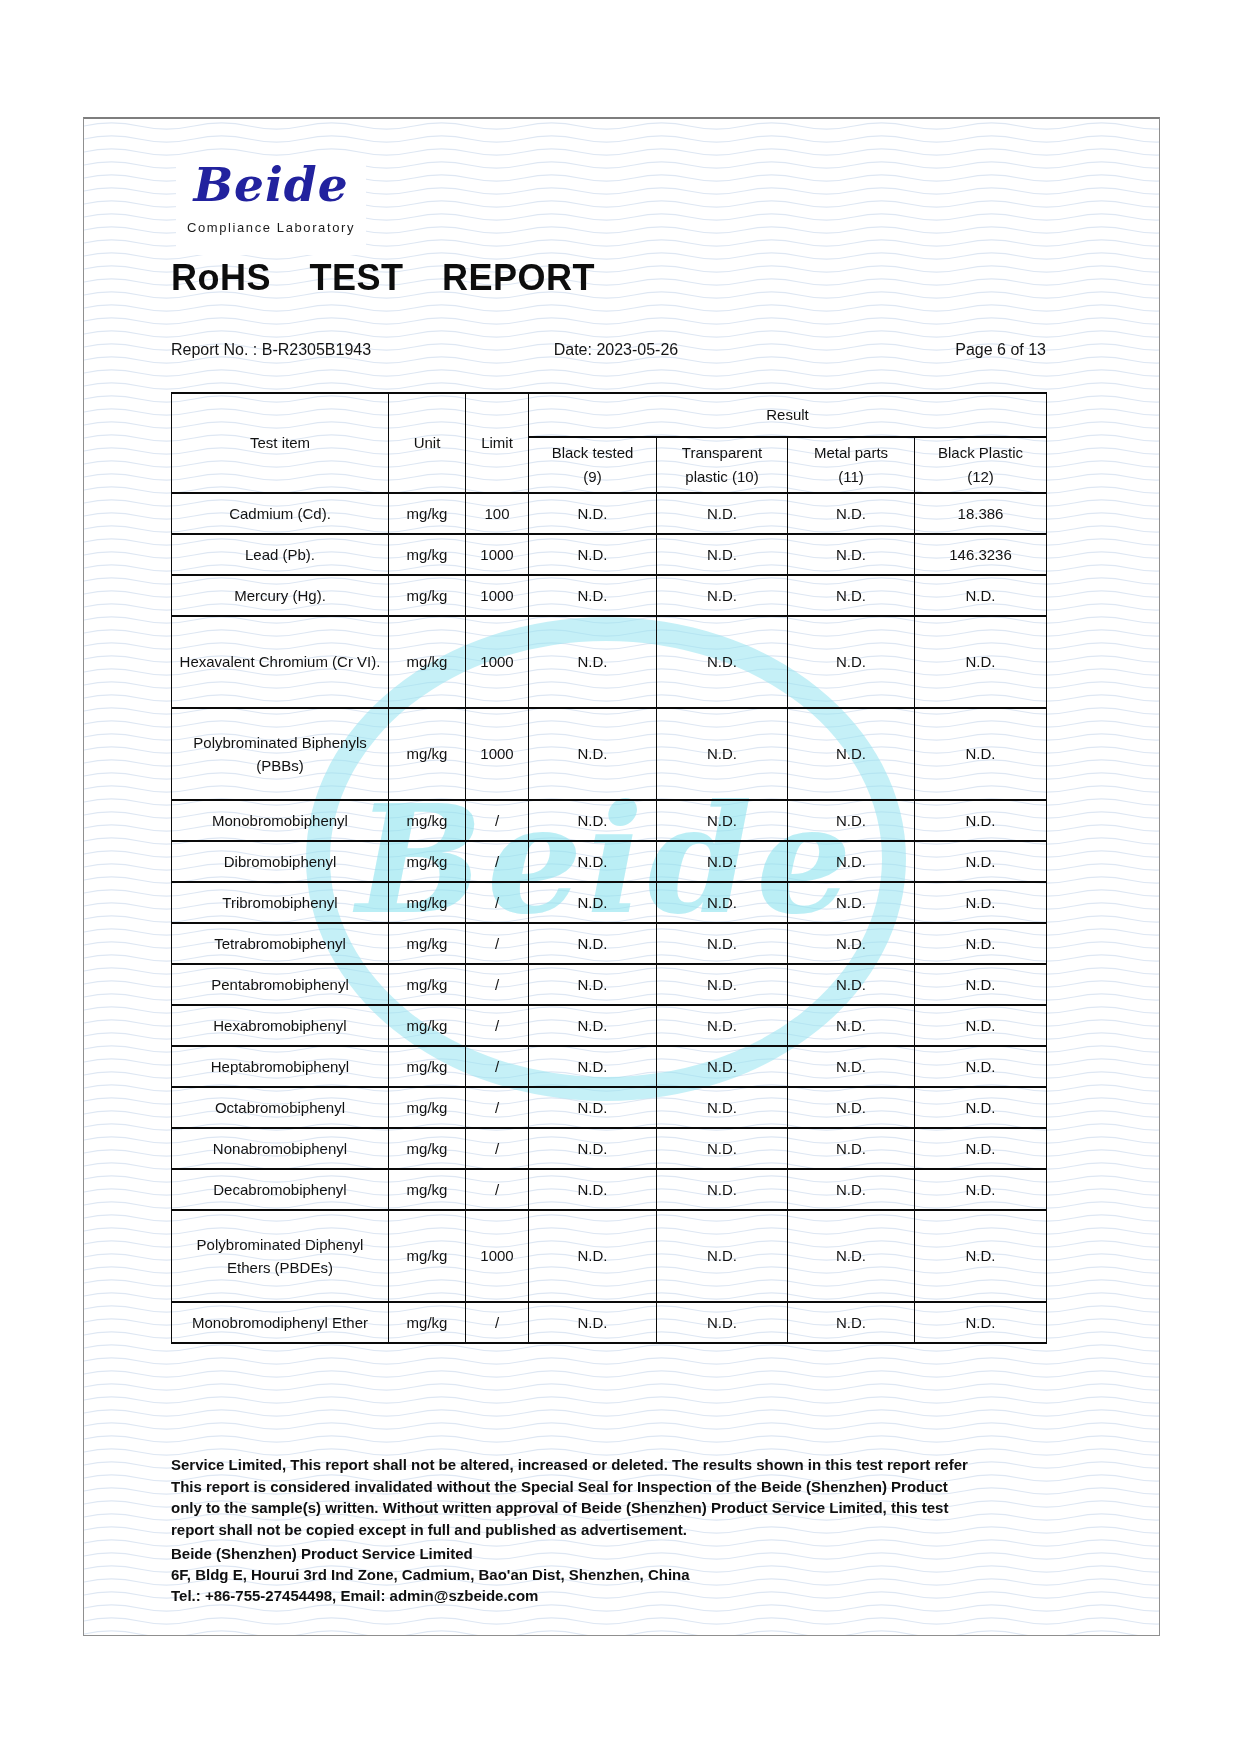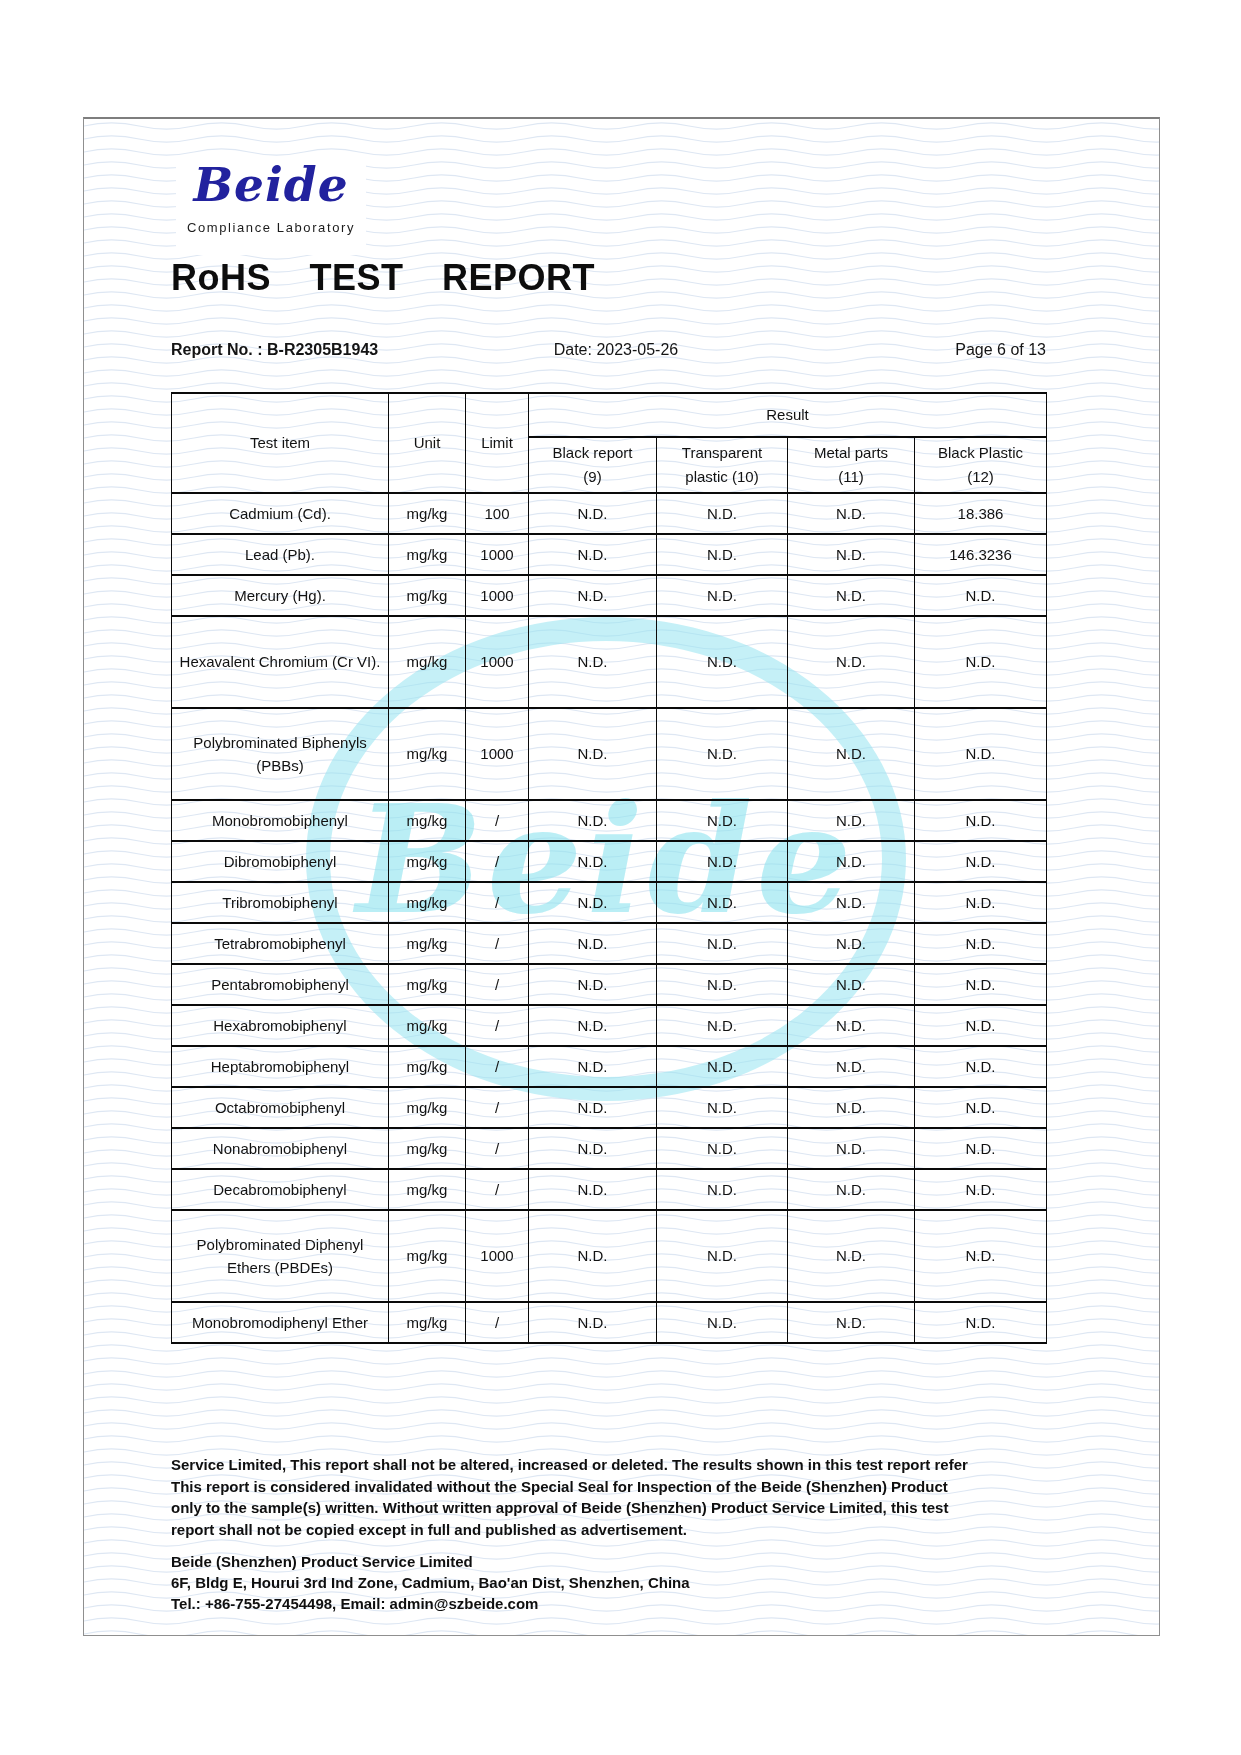--- a/index.html
+++ b/index.html
@@ -62,21 +62,21 @@
     position: absolute; left: 87px; top: 138px; width: 875px;
     text-align: left;
     font-size: 36px; font-weight: bold; color: #0d0d0d;
     word-spacing: 28px; letter-spacing: 0.5px;
   }
 
   .info-row {
     position: absolute; left: 87px; top: 222px; width: 875px;
     font-size: 16px; color: #141414;
   }
-  .info-left  { position: absolute; left: 0; top: 0; font-weight: bold; }
+  .info-left  { position: absolute; left: 0; top: 0; }
   .info-mid   { position: absolute; left: 50%; top: 0; transform: translateX(-44%); }
   .info-right { position: absolute; right: 0; top: 0; }
 
   table.report {
     position: absolute; left: 87px; top: 273px;
     width: 875px;
     border-collapse: collapse;
     table-layout: fixed;
     background: transparent;
     font-size: 15px; color: #121212;
@@ -100,21 +100,20 @@
 
   .disclaimer {
     position: absolute; left: 87px; top: 1335px; width: 885px;
     font-size: 15px; font-weight: bold; color: #0f0f0f;
     line-height: 21.5px;
   }
   .footer-block {
     position: absolute; left: 87px; top: 1424px; width: 885px;
     font-size: 15px; font-weight: bold; color: #0f0f0f;
     line-height: 21px;
-    margin-top: 8px;
   }
 </style>
 </head>
 <body>
 
 <div class="sheet">
 
   <svg class="waves" xmlns="http://www.w3.org/2000/svg">
     <defs>
       <pattern id="wv" width="110" height="13" patternUnits="userSpaceOnUse">
@@ -156,21 +155,21 @@
       </colgroup>
       <thead>
         <tr class="hdr-result">
           <th rowspan="2">Test item</th>
           <th rowspan="2">Unit</th>
           <th rowspan="2">Limit</th>
           <th colspan="4">Result</th>
         </tr>
         <tr class="hdr-sub">
           <th>
-            <span class="sub-line">Black report</span>
+            <span class="sub-line">Black tested</span>
             <span class="sub-line">(9)</span>
           </th>
           <th>
             <span class="sub-line">Transparent</span>
             <span class="sub-line">plastic (10)</span>
           </th>
           <th>
             <span class="sub-line">Metal parts</span>
             <span class="sub-line">(11)</span>
           </th>

